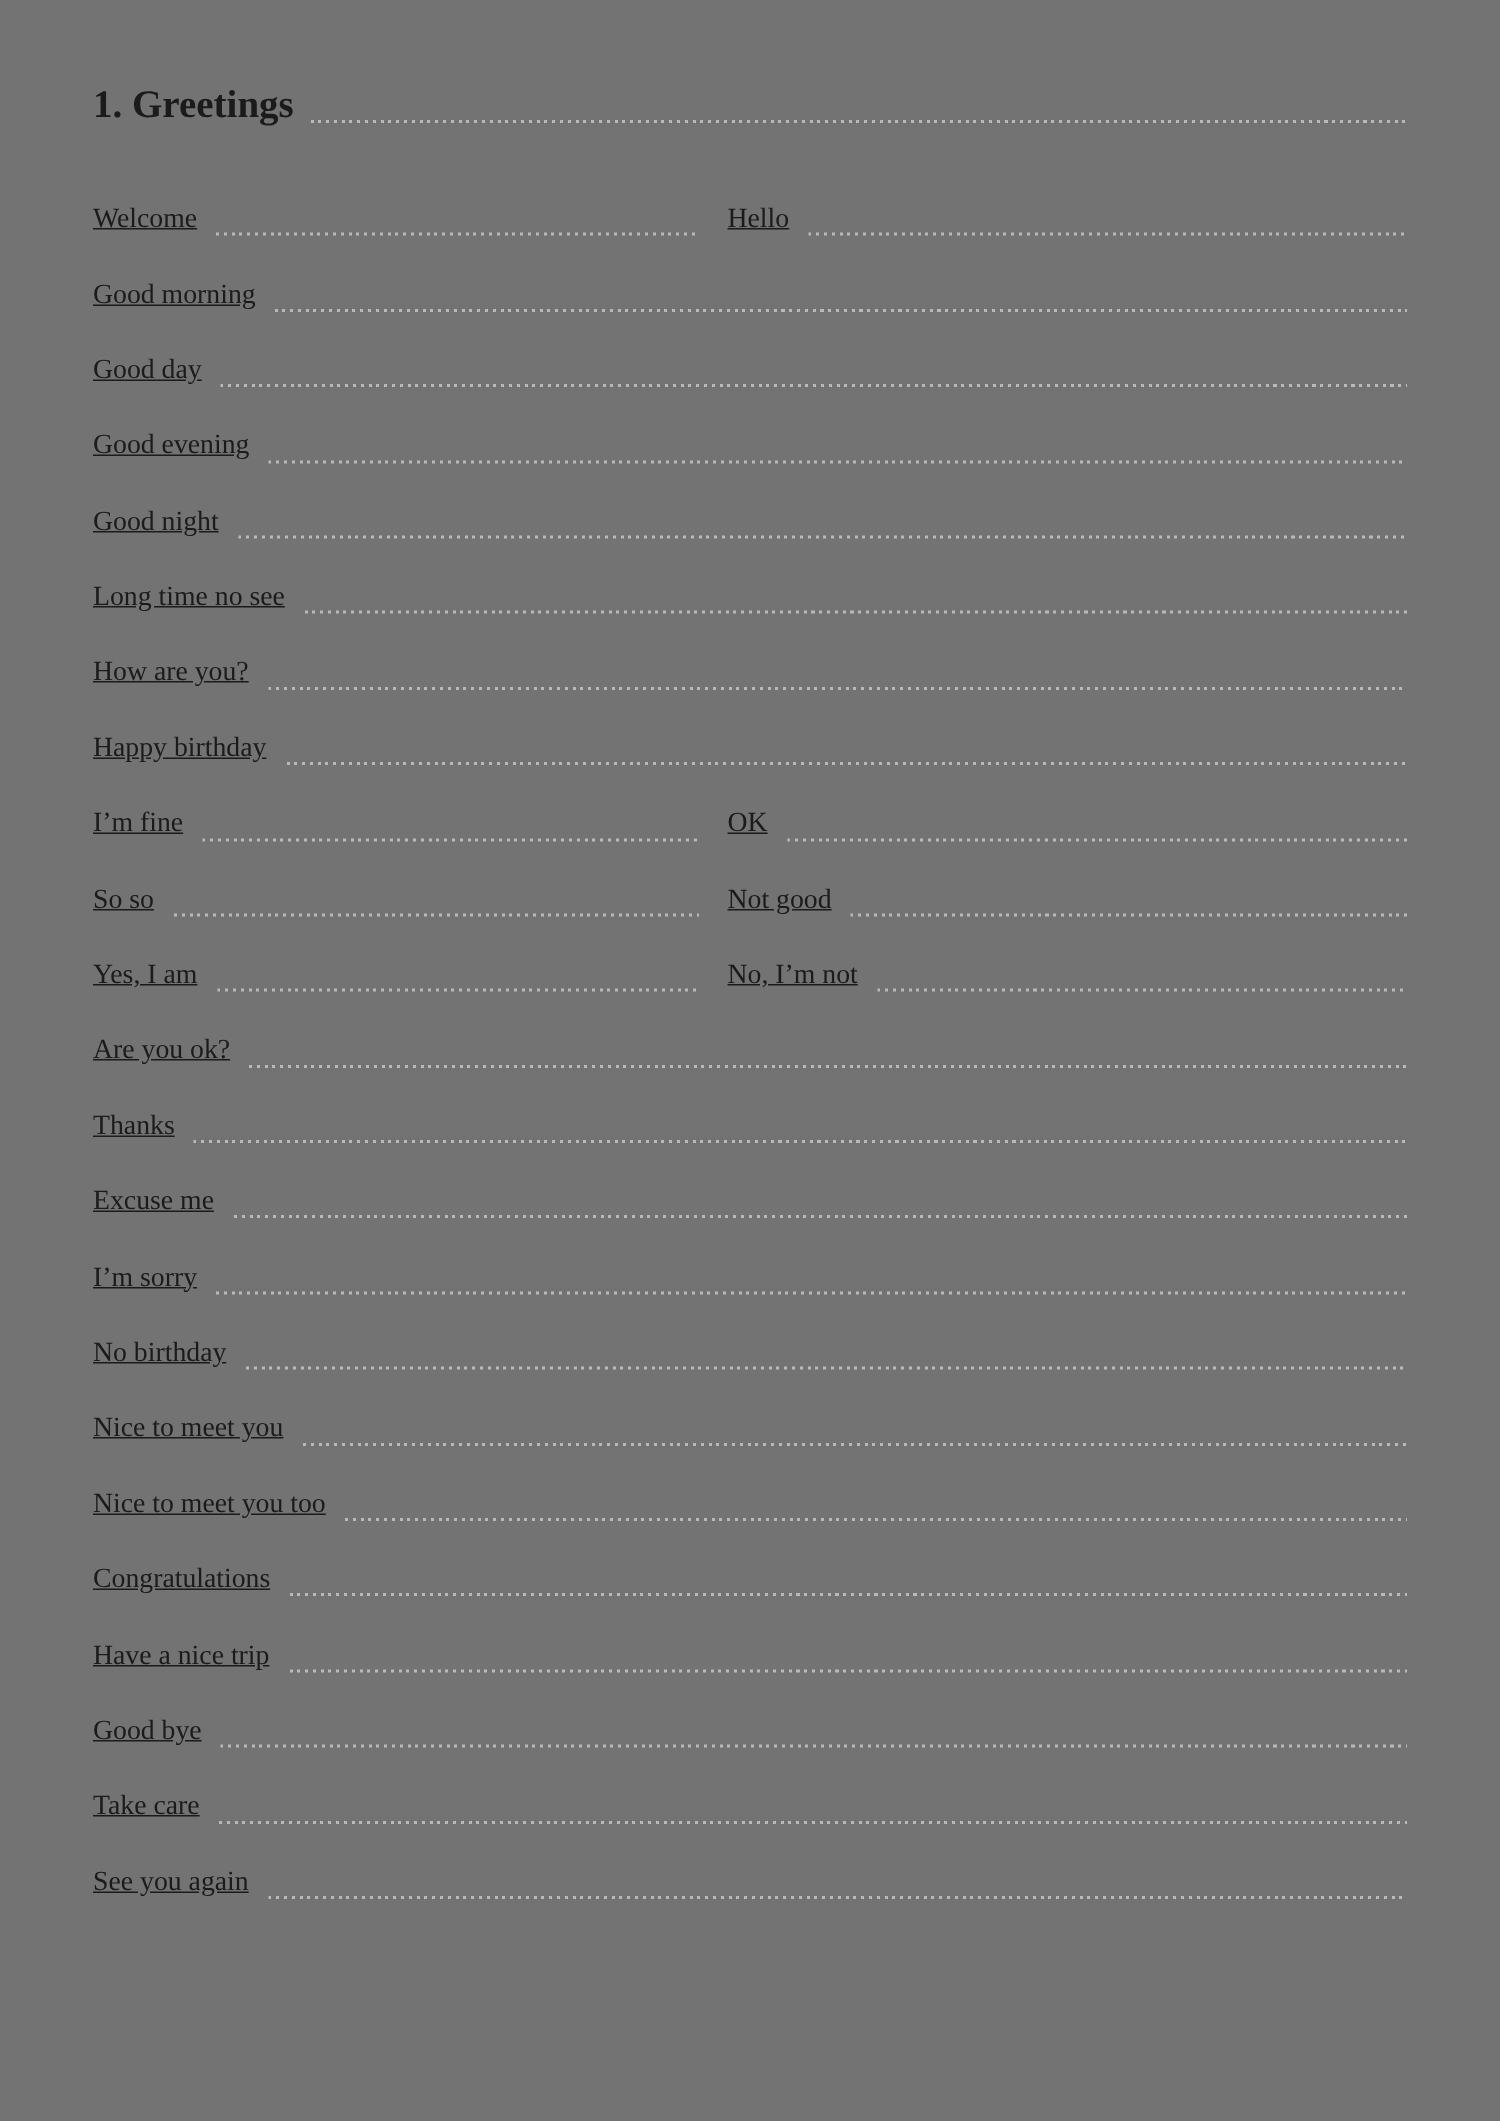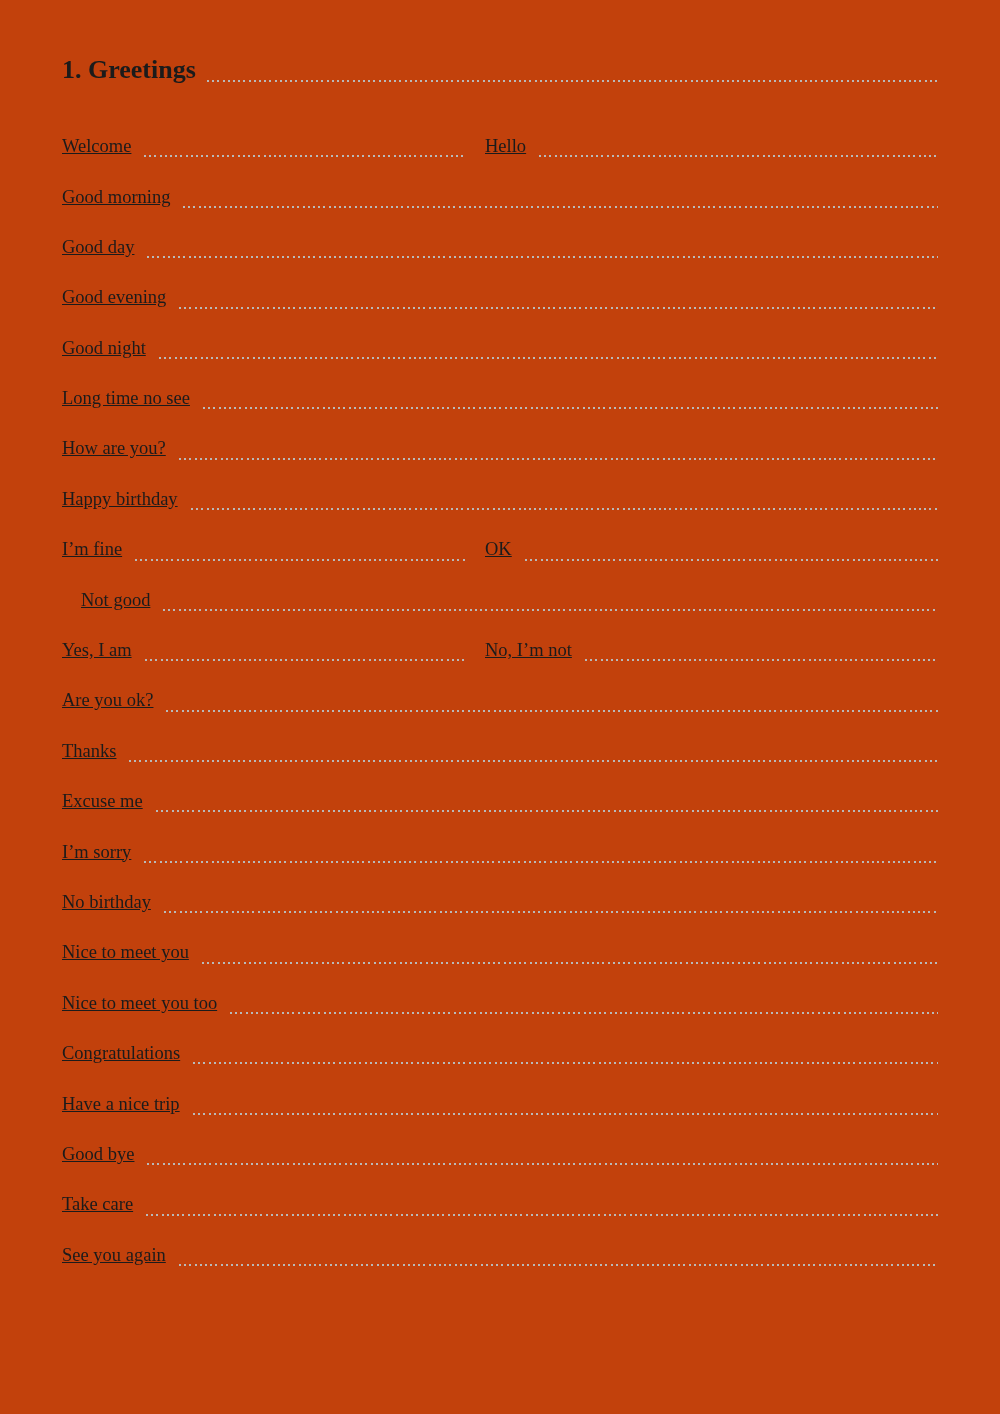--- a/index.html
+++ b/index.html
@@ -9,21 +9,21 @@
   * { box-sizing: border-box; }
   html, body {
     margin: 0;
     padding: 0;
     background: #ffffff;
   }
   .page {
     width: 1000px;
     height: 1414px;
     margin: 0 auto;
-    background: #c2410c;
+    background: #737373;
     padding: 57px 62px 0 62px;
     font-family: "Liberation Serif", "DejaVu Serif", serif;
     color: var(--text-color);
     overflow: hidden;
   }
   .title-row {
     display: flex;
     align-items: flex-end;
   }
   .title {
@@ -146,20 +146,24 @@
           <span class="label">I’m fine</span>
           <span class="leader"></span>
         </div>
         <span class="spacer"></span>
         <div class="cell">
           <span class="label">OK</span>
           <span class="leader"></span>
         </div>
       </div>
       <div class="row">
+        <div class="cell half">
+          <span class="label">So so</span>
+          <span class="leader"></span>
+        </div>
         <span class="spacer"></span>
         <div class="cell">
           <span class="label">Not good</span>
           <span class="leader"></span>
         </div>
       </div>
       <div class="row">
         <div class="cell half">
           <span class="label">Yes, I am</span>
           <span class="leader"></span>

